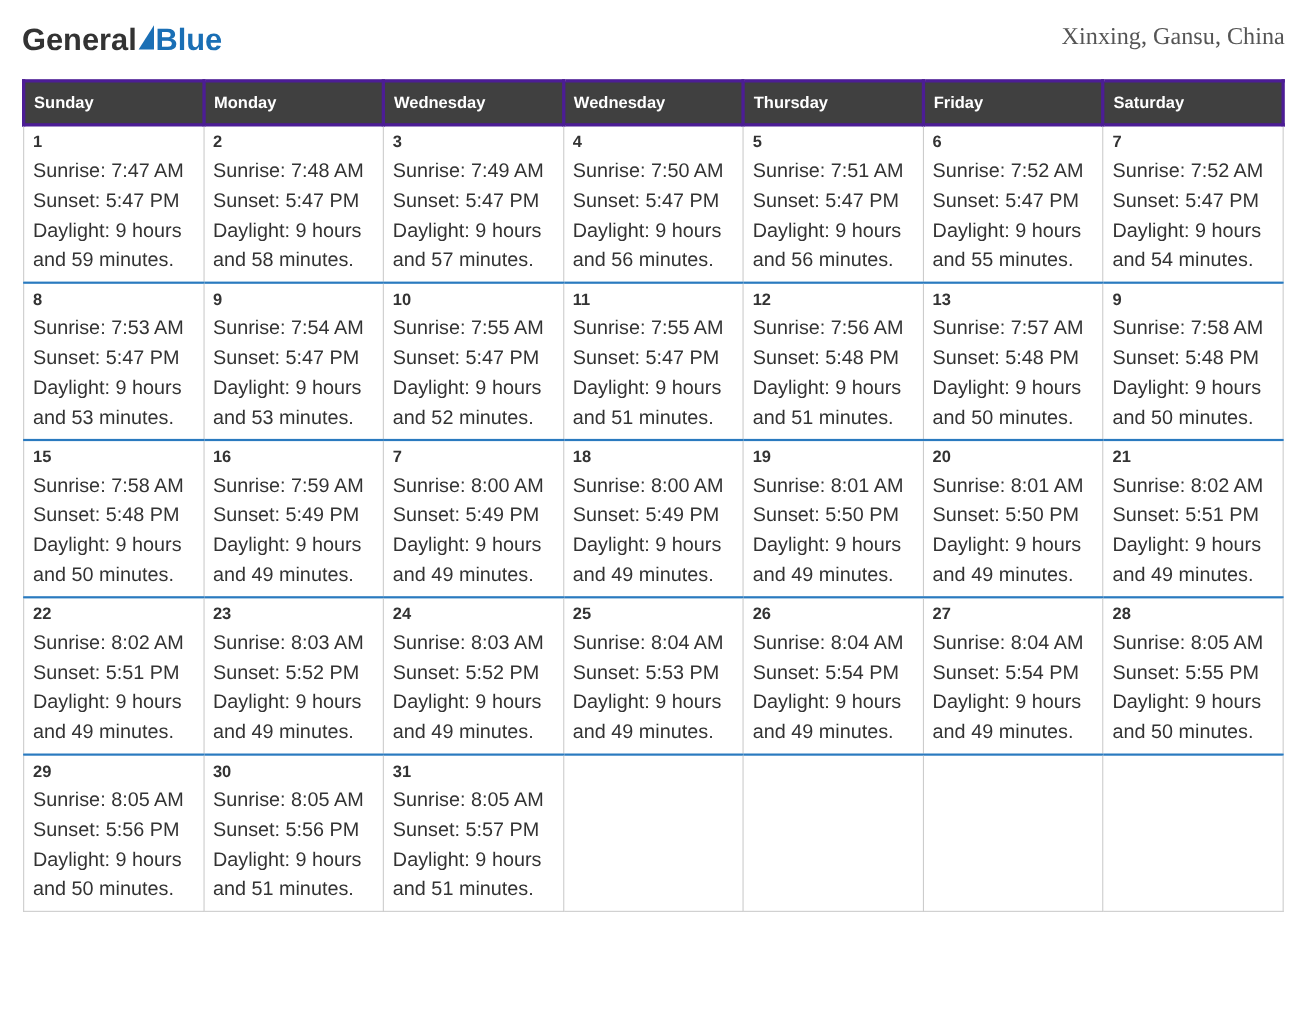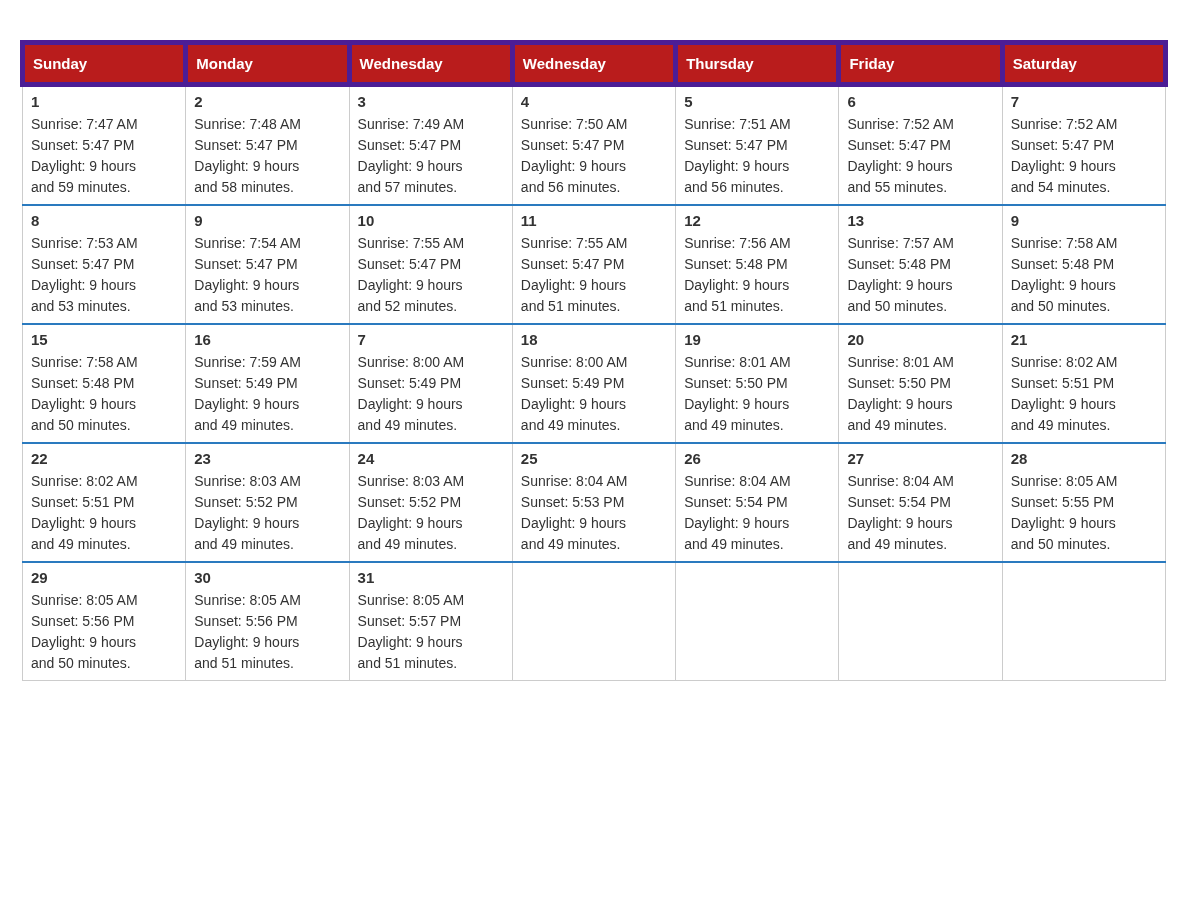--- a/index.html
+++ b/index.html
@@ -61,59 +61,69 @@
       font-size: 22px;
       color: #555;
       font-family: Georgia, serif;
     }
     .calendar {
       width: 100%;
       border-collapse: collapse;
       table-layout: fixed;
     }
     .calendar th {
-      background-color: #b91c1c;
+      background-color: #404040;
       color: #fff;
       padding: 10px 8px;
       font-size: 15px;
       font-weight: bold;
       text-align: left;
-      border: 5px solid #4c1d95;
+      border: 3px solid #4c1d95;
     }
     .calendar td {
       vertical-align: top;
       padding: 6px 8px;
       border: 1px solid #ccc;
       border-top: 2px solid #2a7abf;
       min-height: 100px;
       font-size: 13px;
       color: #333;
       background: #fff;
     }
     .day-number {
       font-size: 15px;
       font-weight: bold;
       color: #333;
       margin-bottom: 4px;
     }
     .day-info {
-      font-size: 14px;
+      font-size: 18px;
       line-height: 1.5;
       color: #333;
     }
     .empty-cell {
       background: #fff;
       border-top: 2px solid #2a7abf;
     }
   </style>
 </head>
 <body>
 
 <div class="header">
+  <div class="logo">
+    <div class="logo-text">
+      <span class="logo-general">General</span>
+      <div class="logo-blue-part">
+        <div class="logo-triangle"></div>
+        <span class="logo-blue-text">Blue</span>
+      </div>
+    </div>
+  </div>
   <div class="title-section">
+    <div class="location-title">Xinxing, Gansu, China</div>
   </div>
 </div>
 
 <table class="calendar">
   <thead>
     <tr>
     <th>Sunday</th>
         <th>Monday</th>
         <th>Wednesday</th>
         <th>Wednesday</th>

